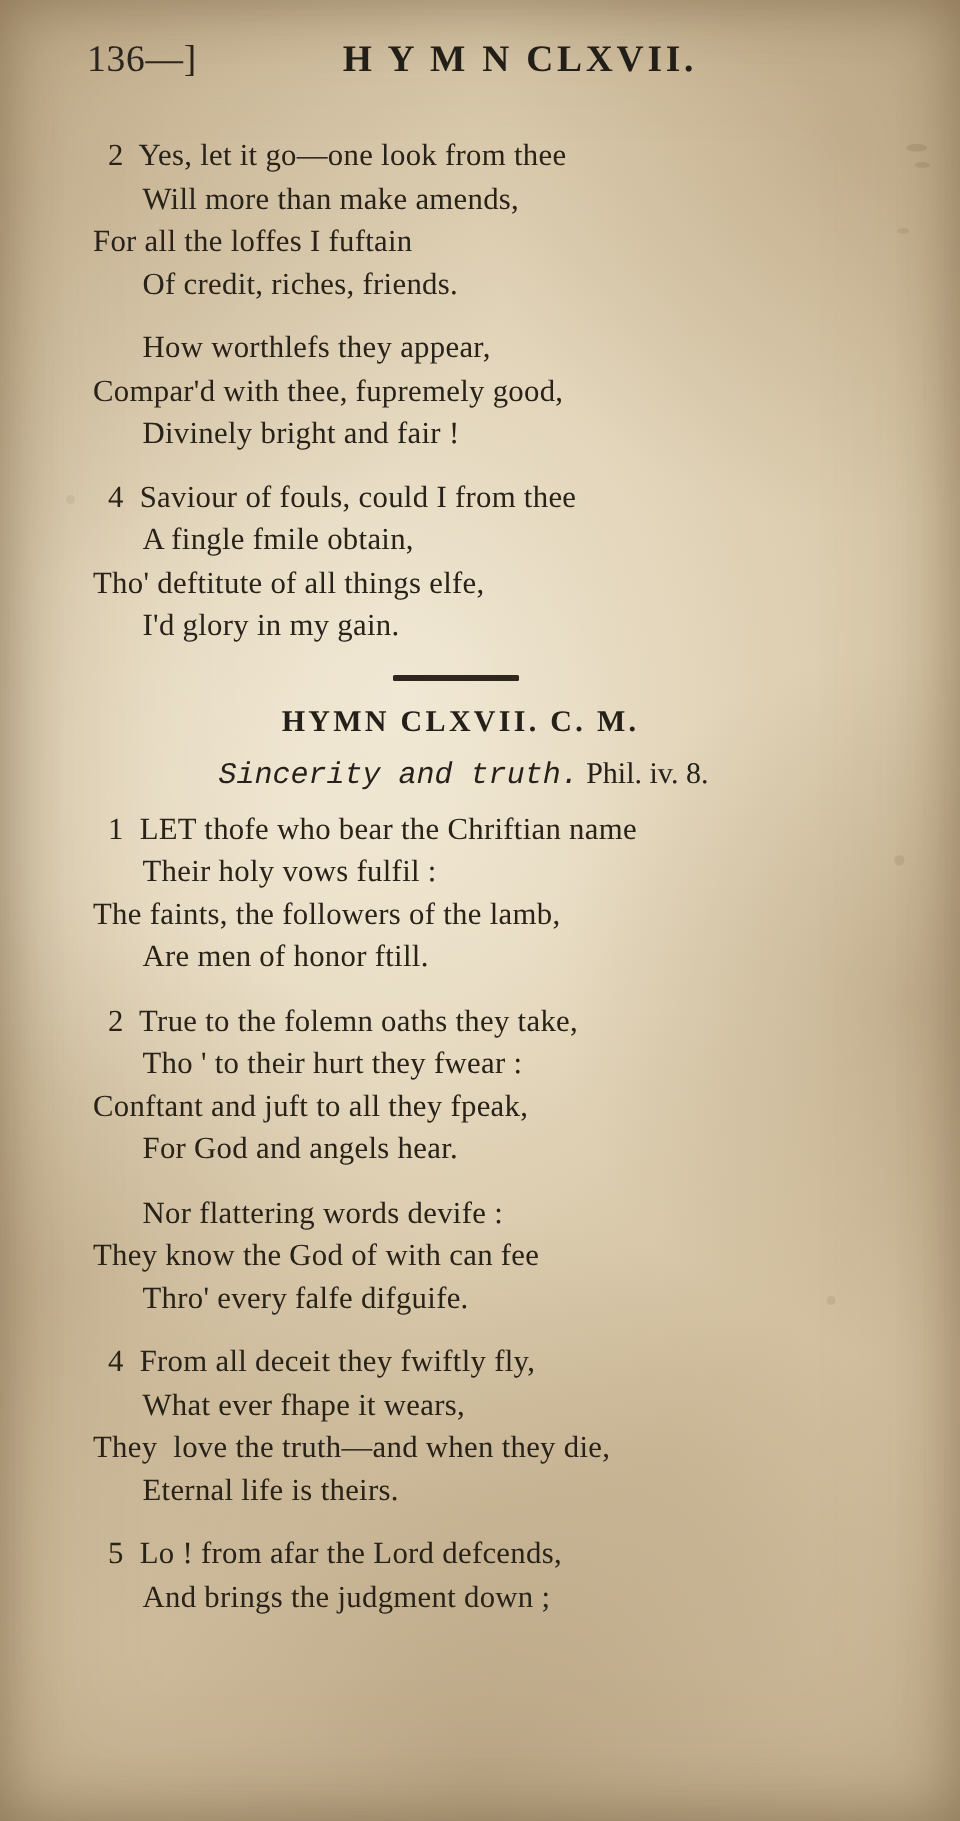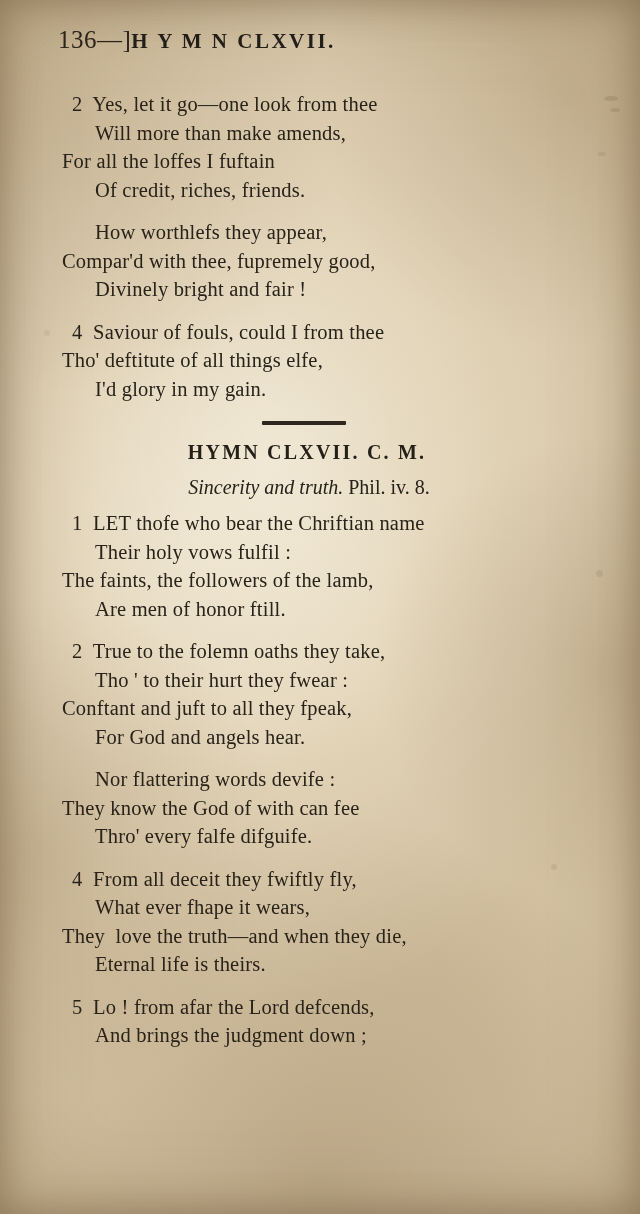--- a/index.html
+++ b/index.html
@@ -69,21 +69,22 @@
     align-items: baseline;
   }
   .pagenum {
     font-size: 25px;
     letter-spacing: 0.5px;
     color: #2a241d;
     font-family: "Liberation Serif", serif;
   }
   .runtitle {
     flex: 1;
-    font-size: 21px;
+    text-align: center;
+    font-size: 25px;
     letter-spacing: 2.5px;
     font-weight: 700;
     color: #221e18;
     padding-right: 22px;
   }
 
   
   .hymn-block {
     position: absolute;
     left: 0;
@@ -125,20 +126,21 @@
   }
   .subject {
     text-align: center;
     font-size: 20px;
     color: #26211a;
     padding-right: 22px;
     margin-top: 12px;
   }
   .subject i {
     font-style: italic;
+    font-family: Liberation Mono, monospace;
   }
 
   
   .speck {
     position: absolute;
     background: rgba(92,70,40,0.35);
     border-radius: 50%;
     z-index: 2;
   }
 </style>
@@ -171,20 +173,21 @@
       </div>
 
       <div class="stanza">
         <div class="line i2">How worthlefs they appear,</div>
         <div class="line i0">Compar'd with thee, fupremely good,</div>
         <div class="line i2">Divinely bright and fair !</div>
       </div>
 
       <div class="stanza">
         <div class="line i1">4  Saviour of fouls, could I from thee</div>
+        <div class="line i2">A fingle fmile obtain,</div>
         <div class="line i0">Tho' deftitute of all things elfe,</div>
         <div class="line i2">I'd glory in my gain.</div>
       </div>
 
       <div class="rule"></div>
 
       <div class="hymn-head">HYMN  CLXVII.  C. M.</div>
       <div class="subject"><i>Sincerity and truth.</i><span> Phil. iv. 8.</span></div>
 
       <div class="stanza" style="margin-top:10px;">

